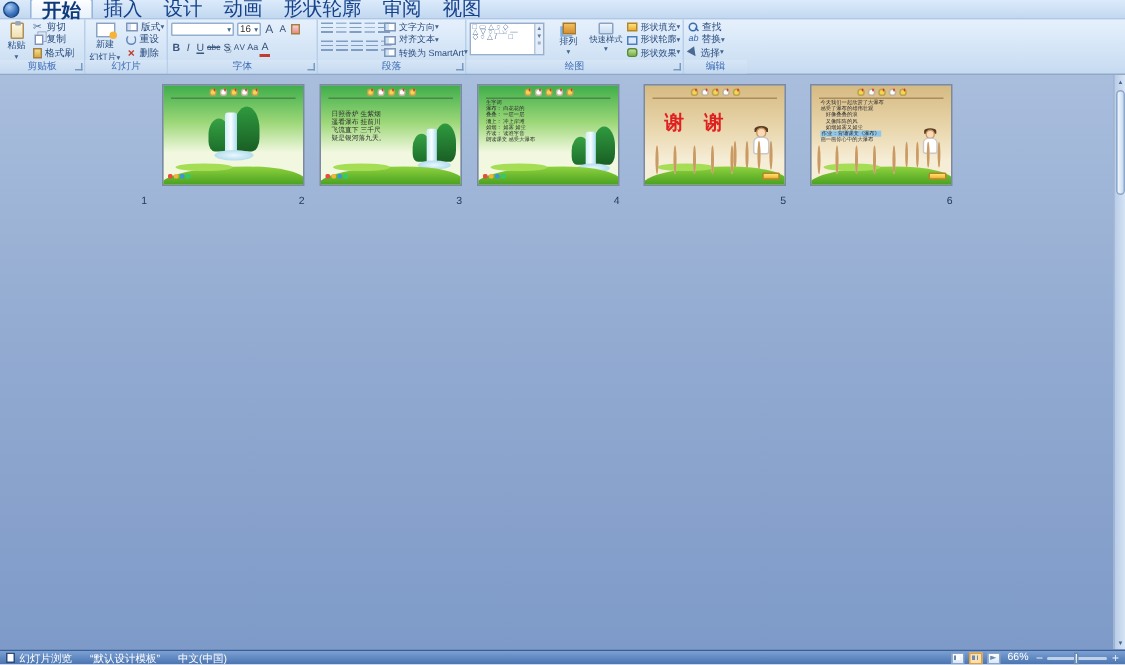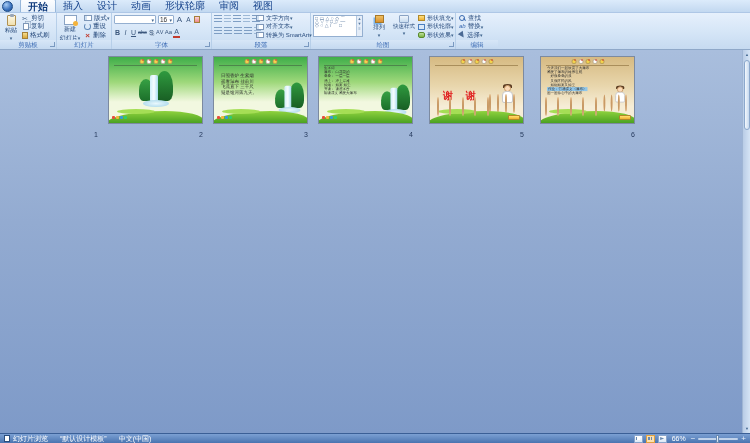--- a/index.html
+++ b/index.html
@@ -7,21 +7,21 @@
   body { font-family:"Liberation Sans","DejaVu Sans",sans-serif; }
   .app { position:relative; width:750px; height:443px; background:#c6daf0; overflow:hidden; }
 
   
   .tabrow { position:absolute; top:0; left:0; right:0; height:13px;
             background:linear-gradient(#dcebfb,#c2d8f0); border-bottom:1px solid #aec7e6;
             display:flex; align-items:flex-end; padding-left:20px; }
   .orb { position:absolute; left:2px; top:1px; width:11px; height:11px; border-radius:50%;
          background:radial-gradient(circle at 35% 30%,#a8cdf6,#3a71bd 60%,#1c4a86);
          border:1px solid #1c4a86; }
-  .tab { height:13px; line-height:13px; padding:0 7px; font-size:10px; color:#15428b; white-space:nowrap; }
+  .tab { height:13px; line-height:13px; padding:0 7px; font-size:13px; color:#15428b; white-space:nowrap; }
   .tab.active { background:linear-gradient(#fdfeff,#e8f1fb); border:1px solid #97b7da; border-bottom:none;
                 border-radius:2px 2px 0 0; color:#0f3a7c; font-weight:bold; }
 
   
   .ribbon { position:absolute; top:13px; left:0; right:0; height:37px;
             background:linear-gradient(#e6f0fc,#d3e4f6 60%,#c6daf0); border-bottom:1px solid #8fa8c8; }
   .group { position:absolute; top:0; height:36px; border-right:1px solid #b7cfe9; }
   .glabel { position:absolute; bottom:0; left:0; right:0; height:9px; text-align:center;
             font-size:6.5px; line-height:9px; color:#3e6db5;
             background:linear-gradient(#d7e6f7,#c4d9f0); }
@@ -101,21 +101,21 @@
   .wf .fall { position:absolute; left:11px; bottom:5px; width:8px; height:27px;
               background:linear-gradient(90deg,#cfeef8,#f7fdff,#a8dcee); border-radius:2px; }
   .wf .pool { position:absolute; left:4px; bottom:0; width:26px; height:7px;
               background:radial-gradient(#eaf8fd,#9ed2e8); border-radius:50%; }
   .wf.sm { transform:scale(.85); transform-origin:bottom right; }
 
   .minilogo { position:absolute; left:3px; bottom:4px; display:flex; gap:1px; }
   .minilogo i { width:3px; height:3px; border-radius:1px; }
 
   .s1-title { position:absolute; left:9px; top:26px; font-size:9px; font-weight:bold; color:#3f6fd0; letter-spacing:2px; }
-  .s5-title { position:absolute; left:13px; top:32px; font-size:10px; font-weight:bold; color:#e02020; letter-spacing:5px; }
+  .s5-title { position:absolute; left:13px; top:16px; font-size:13px; font-weight:bold; color:#e02020; letter-spacing:5px;font-family:Liberation Serif, serif; }
 
   .microtext { position:absolute; color:#2d2d2d; transform:scale(.5); transform-origin:0 0; width:200%; }
   .microtext div { white-space:nowrap; }
   .mt-s3 { left:7px; top:16px; font-size:9px; line-height:11px; }
   .mt-s4 { left:5px; top:9px;  font-size:8px; line-height:9.5px; transform:scale(.44); width:227%; }
   .mt-s6 { left:6px; top:9px;  font-size:8px; line-height:9.5px; transform:scale(.44); width:227%; }
   .mt-s6 .boxline { padding-left:8px; }
   .mt-s6 .hl { background:#8fc6ea; display:inline-block; padding:0 2px; }
 
   .person { display:inline-block; width:6px; margin:0 1px; vertical-align:bottom; }

